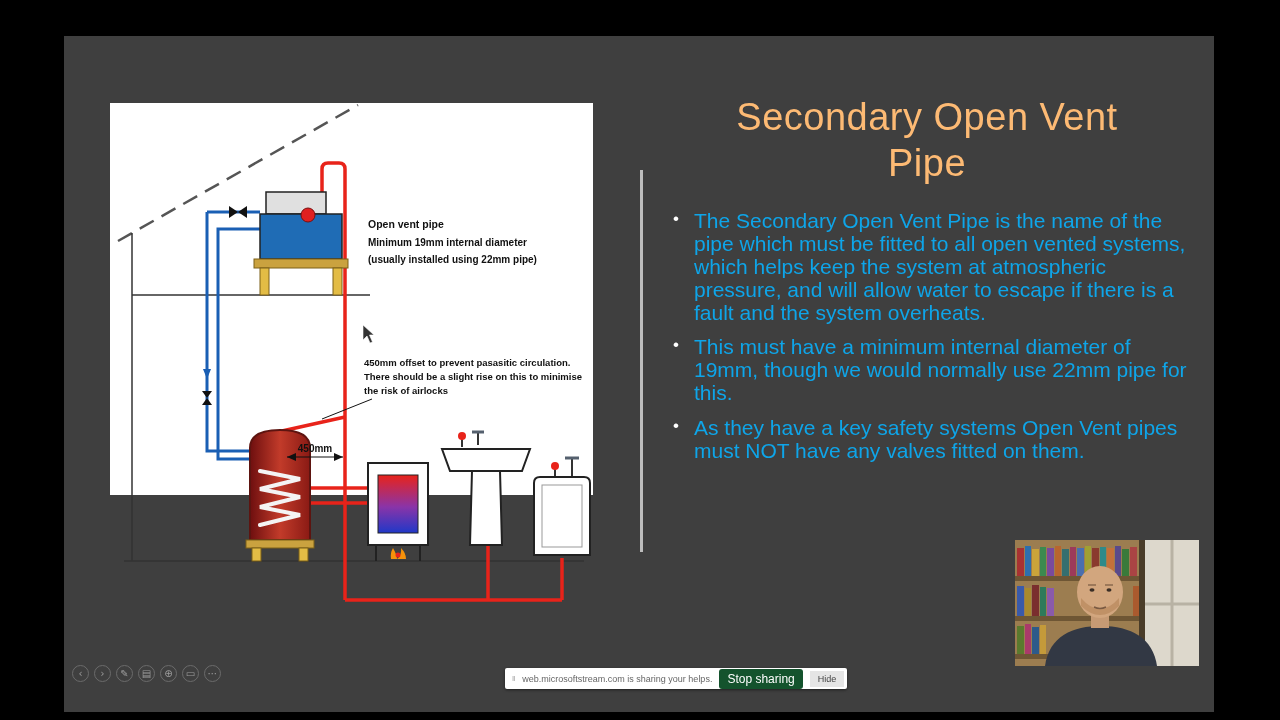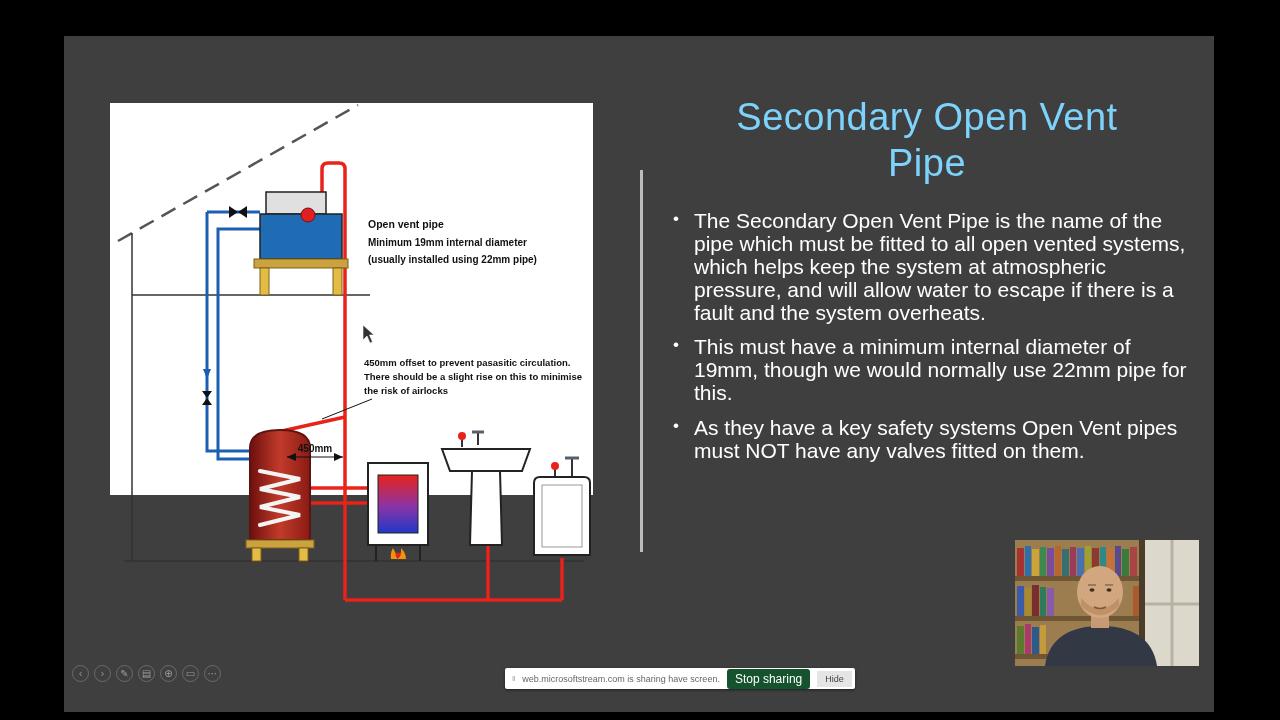--- a/index.html
+++ b/index.html
@@ -21,26 +21,26 @@
 
   
   .divider {
     position:absolute; left:576px; top:134px; width:3px; height:382px;
     background:#bdbdbd;
   }
 
   
   .title {
     position:absolute; left:643px; top:58px; width:440px;
-    color:#7dd3fc; font-size:38px; line-height:1.22; text-align:center;
+    color:#fdba74; font-size:38px; line-height:1.22; text-align:center;
     font-weight:400; letter-spacing:0.5px;
   }
   .bullets { position:absolute; left:606px; top:174px; width:525px; }
   .bullet {
-    position:relative; color:#ffffff; font-size:21px; line-height:1.09;
+    position:relative; color:#0ea5e9; font-size:21px; line-height:1.09;
     padding-left:24px; margin-bottom:12px;
   }
   .bullet::before {
     content:"•"; position:absolute; left:3px; top:0px; font-size:17px; color:#fff;
   }
 
   
   .webcam {
     position:absolute; left:951px; top:504px; width:184px; height:126px;
     overflow:hidden; background:#9c7d50;
@@ -258,18 +258,18 @@
     <button class="tool-btn"><span>›</span></button>
     <button class="tool-btn"><span>✎</span></button>
     <button class="tool-btn"><span>▤</span></button>
     <button class="tool-btn"><span>⊕</span></button>
     <button class="tool-btn"><span>▭</span></button>
     <button class="tool-btn"><span>⋯</span></button>
   </div>
 
   <div class="share-bar">
     <span class="share-icon">‖</span>
-    <span class="share-msg">web.microsoftstream.com is sharing have screen.</span>
+    <span class="share-msg">web.microsoftstream.com is sharing your helps.</span>
     <button class="stop-btn">Stop sharing</button>
     <button class="hide-btn">Hide</button>
   </div>
 
 </div>
 
 </body></html>

